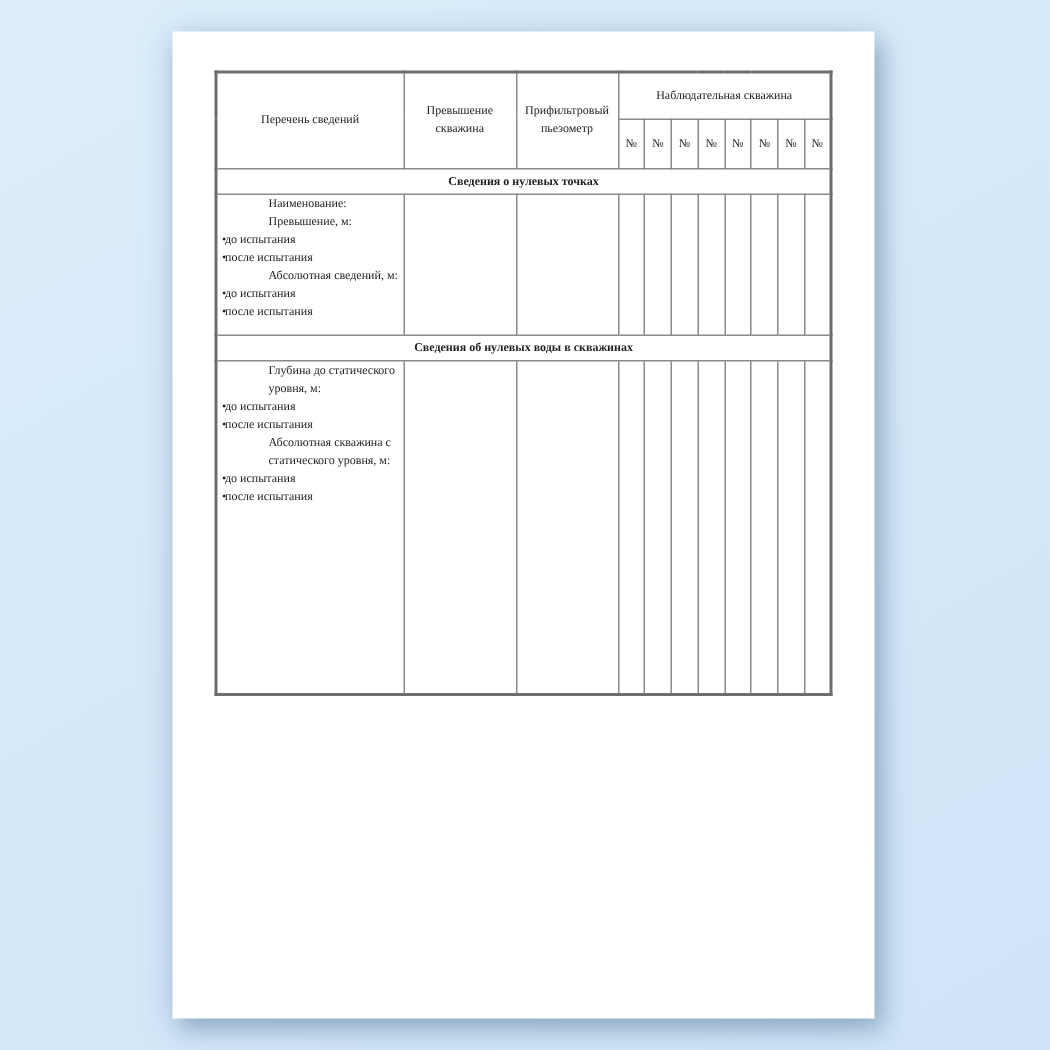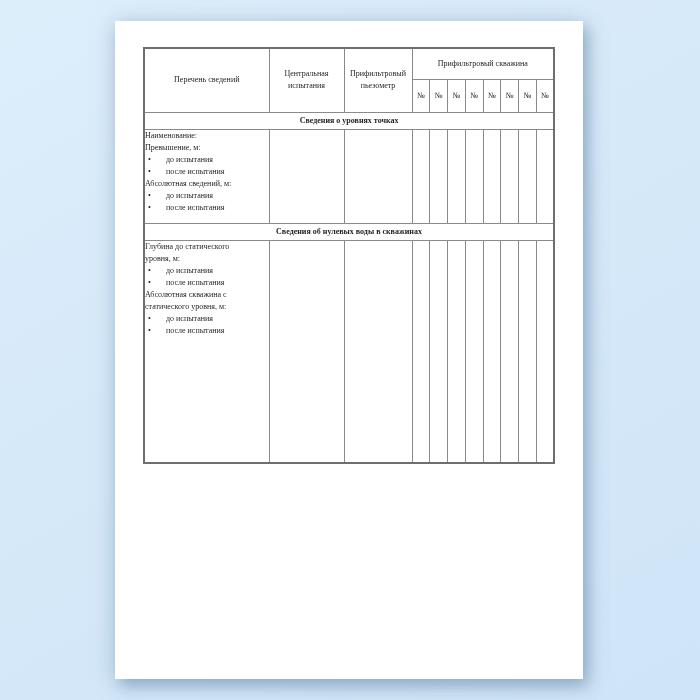--- a/index.html
+++ b/index.html
@@ -64,24 +64,25 @@
   }
   td.info {
     vertical-align: top;
     padding: 2px 4px 0 4px;
   }
   td.empty {
     vertical-align: top;
   }
   .line {
     white-space: nowrap;
+    padding-left: 34px;
   }
   .line.bullet {
     position: relative;
-    padding-left: 21px;
+    padding-left: 5px;
   }
   .line.bullet::before {
     content: "\2022";
     position: absolute;
     left: 3px;
     top: 0;
   }
 </style>
 </head>
 <body>
@@ -101,44 +102,44 @@
         <col style="width:17.75px">
         <col style="width:17.75px">
     </colgroup>
 
     <tbody>
         <tr class="r-grouphead">
       <td class="hdr" rowspan="2">
         <span>Перечень сведений</span>
       </td>
       <td class="hdr" rowspan="2">
-        <span>Центральная испытания</span>
+        <span>Превышение скважина</span>
       </td>
       <td class="hdr" rowspan="2">
         <span>Прифильтровый пьезометр</span>
       </td>
       <td class="hdr" colspan="8">
-        <span>Прифильтровый скважина</span>
+        <span>Наблюдательная скважина</span>
       </td>
     </tr>
 
     <tr class="r-no">
       <td class="no-cell"><span>№</span></td>
       <td class="no-cell"><span>№</span></td>
       <td class="no-cell"><span>№</span></td>
       <td class="no-cell"><span>№</span></td>
       <td class="no-cell"><span>№</span></td>
       <td class="no-cell"><span>№</span></td>
       <td class="no-cell"><span>№</span></td>
       <td class="no-cell"><span>№</span></td>
     </tr>
 
     <tr class="r-sect">
       <td class="sect" colspan="11">
-        <span>Сведения о уровнях точках</span>
+        <span>Сведения о нулевых точках</span>
       </td>
     </tr>
 
     <tr class="r-data1">
       <td class="info">
         <div class="line">Наименование:</div>
         <div class="line">Превышение, м:</div>
         <div class="line bullet">до испытания</div>
         <div class="line bullet">после испытания</div>
         <div class="line">Абсолютная сведений, м:</div>

